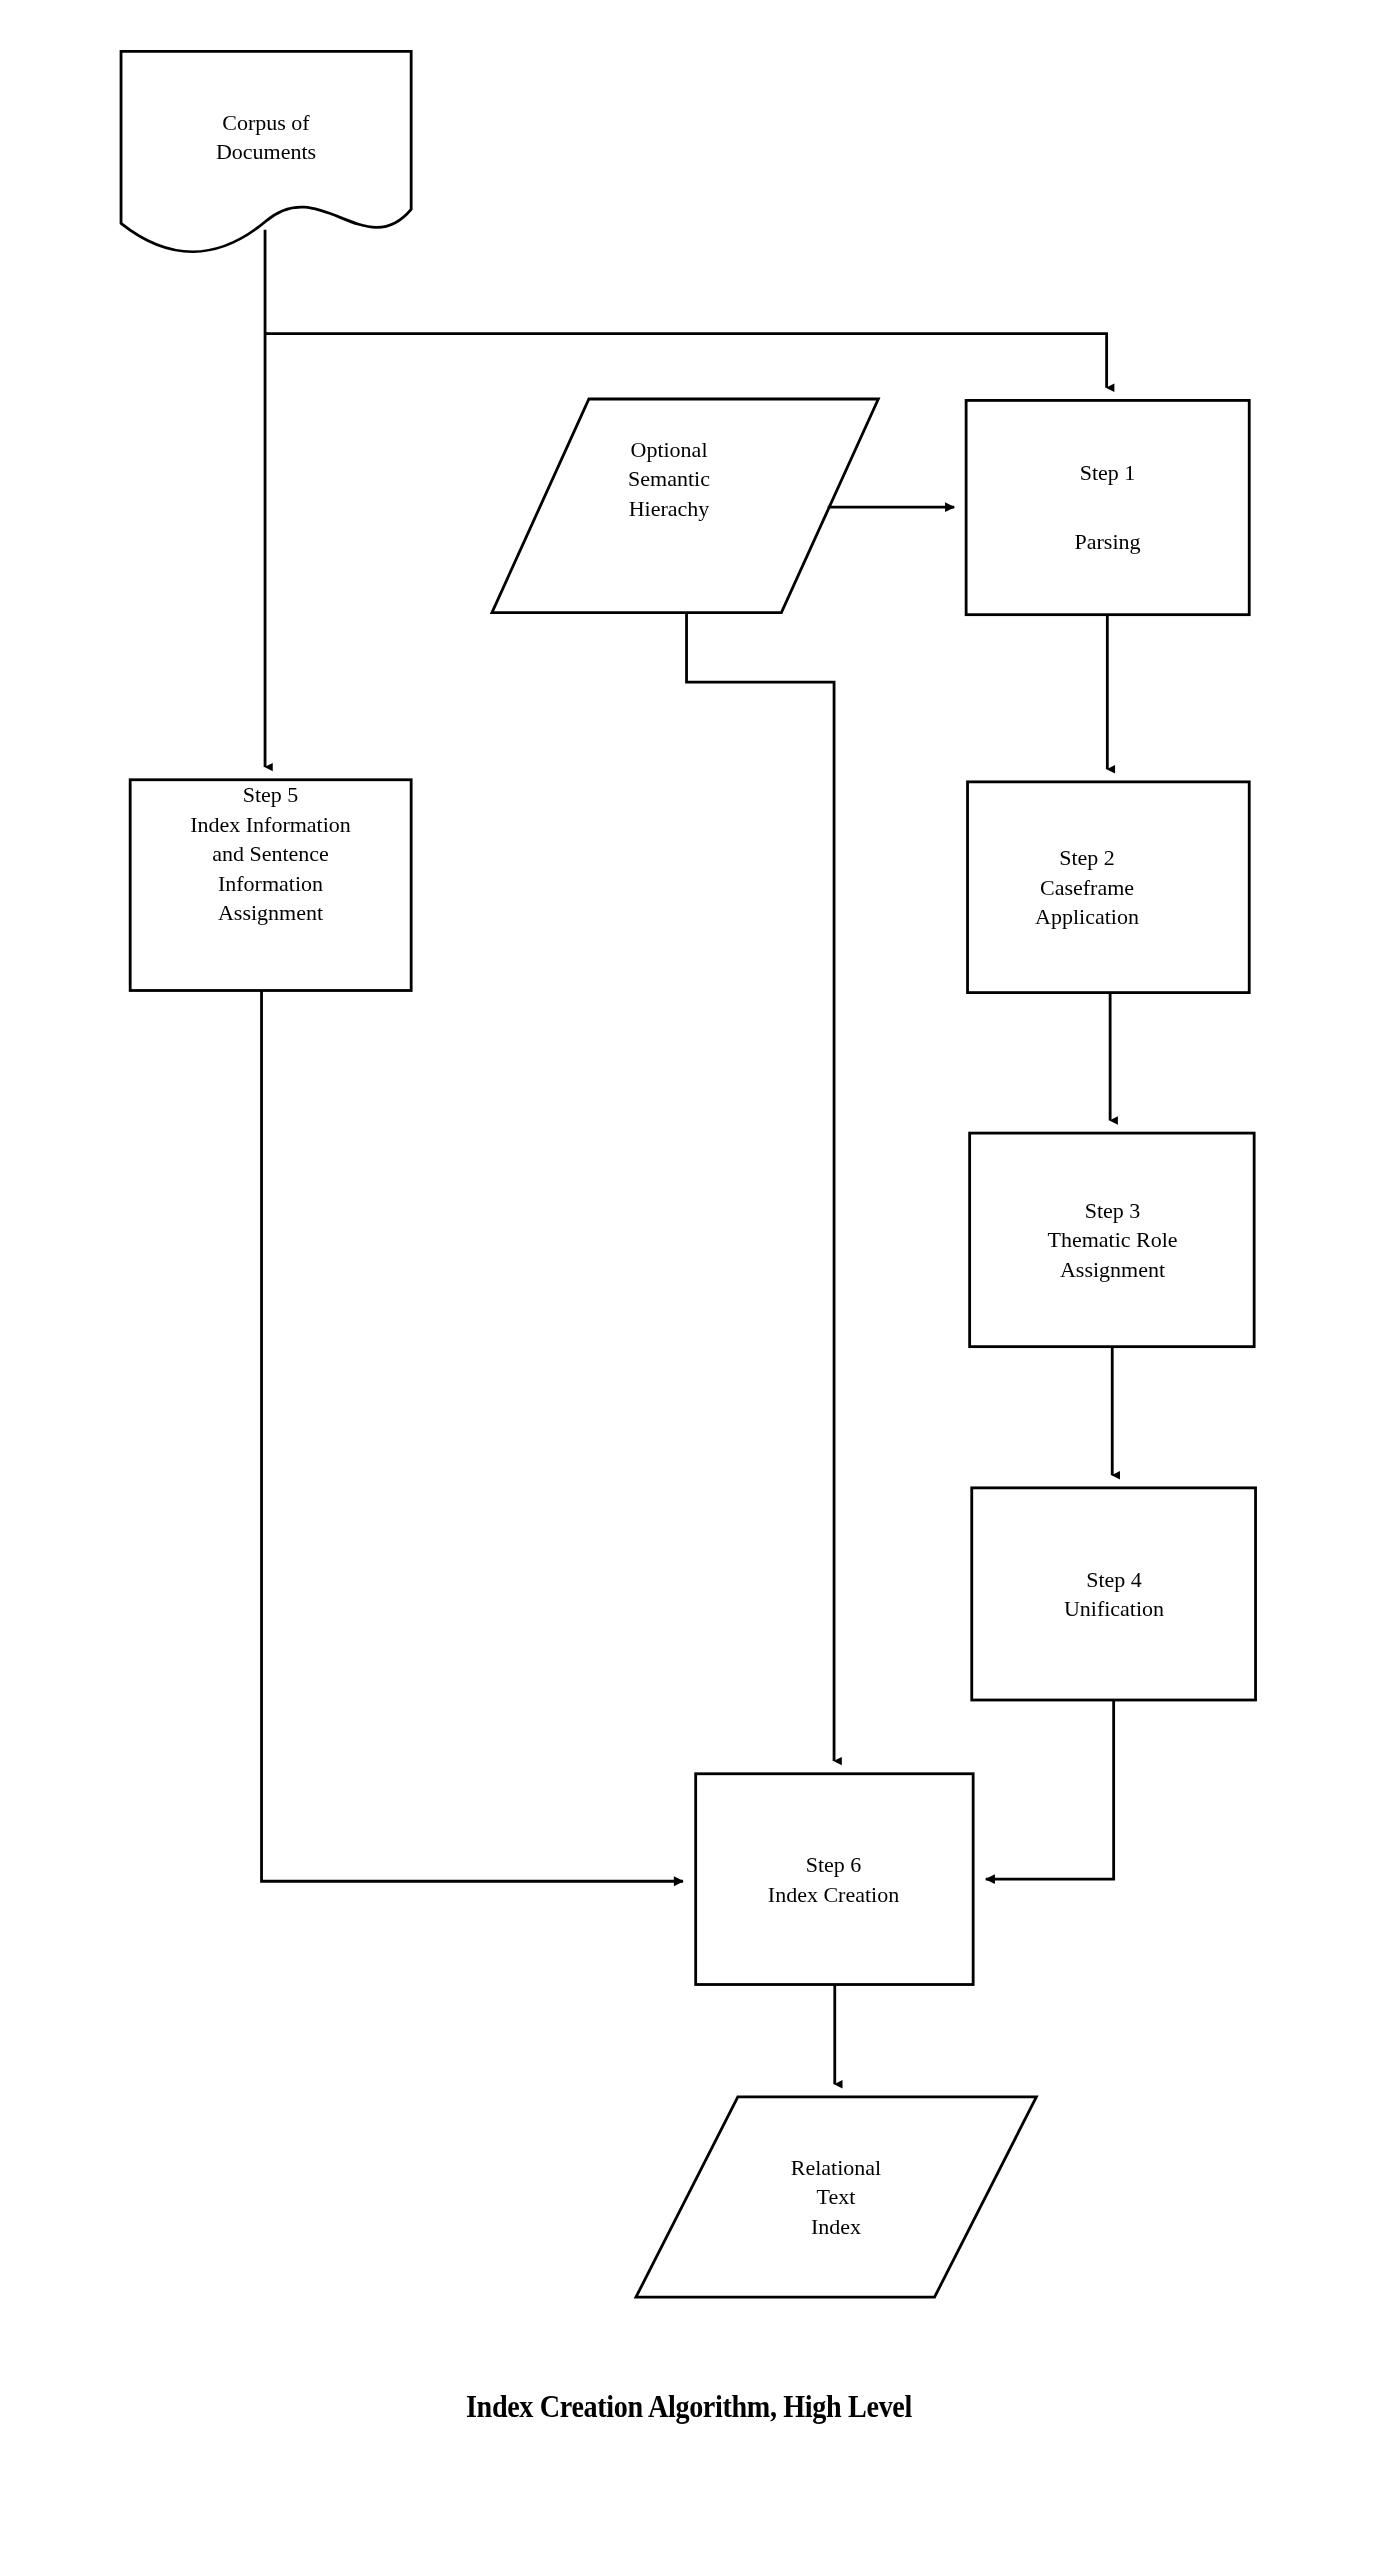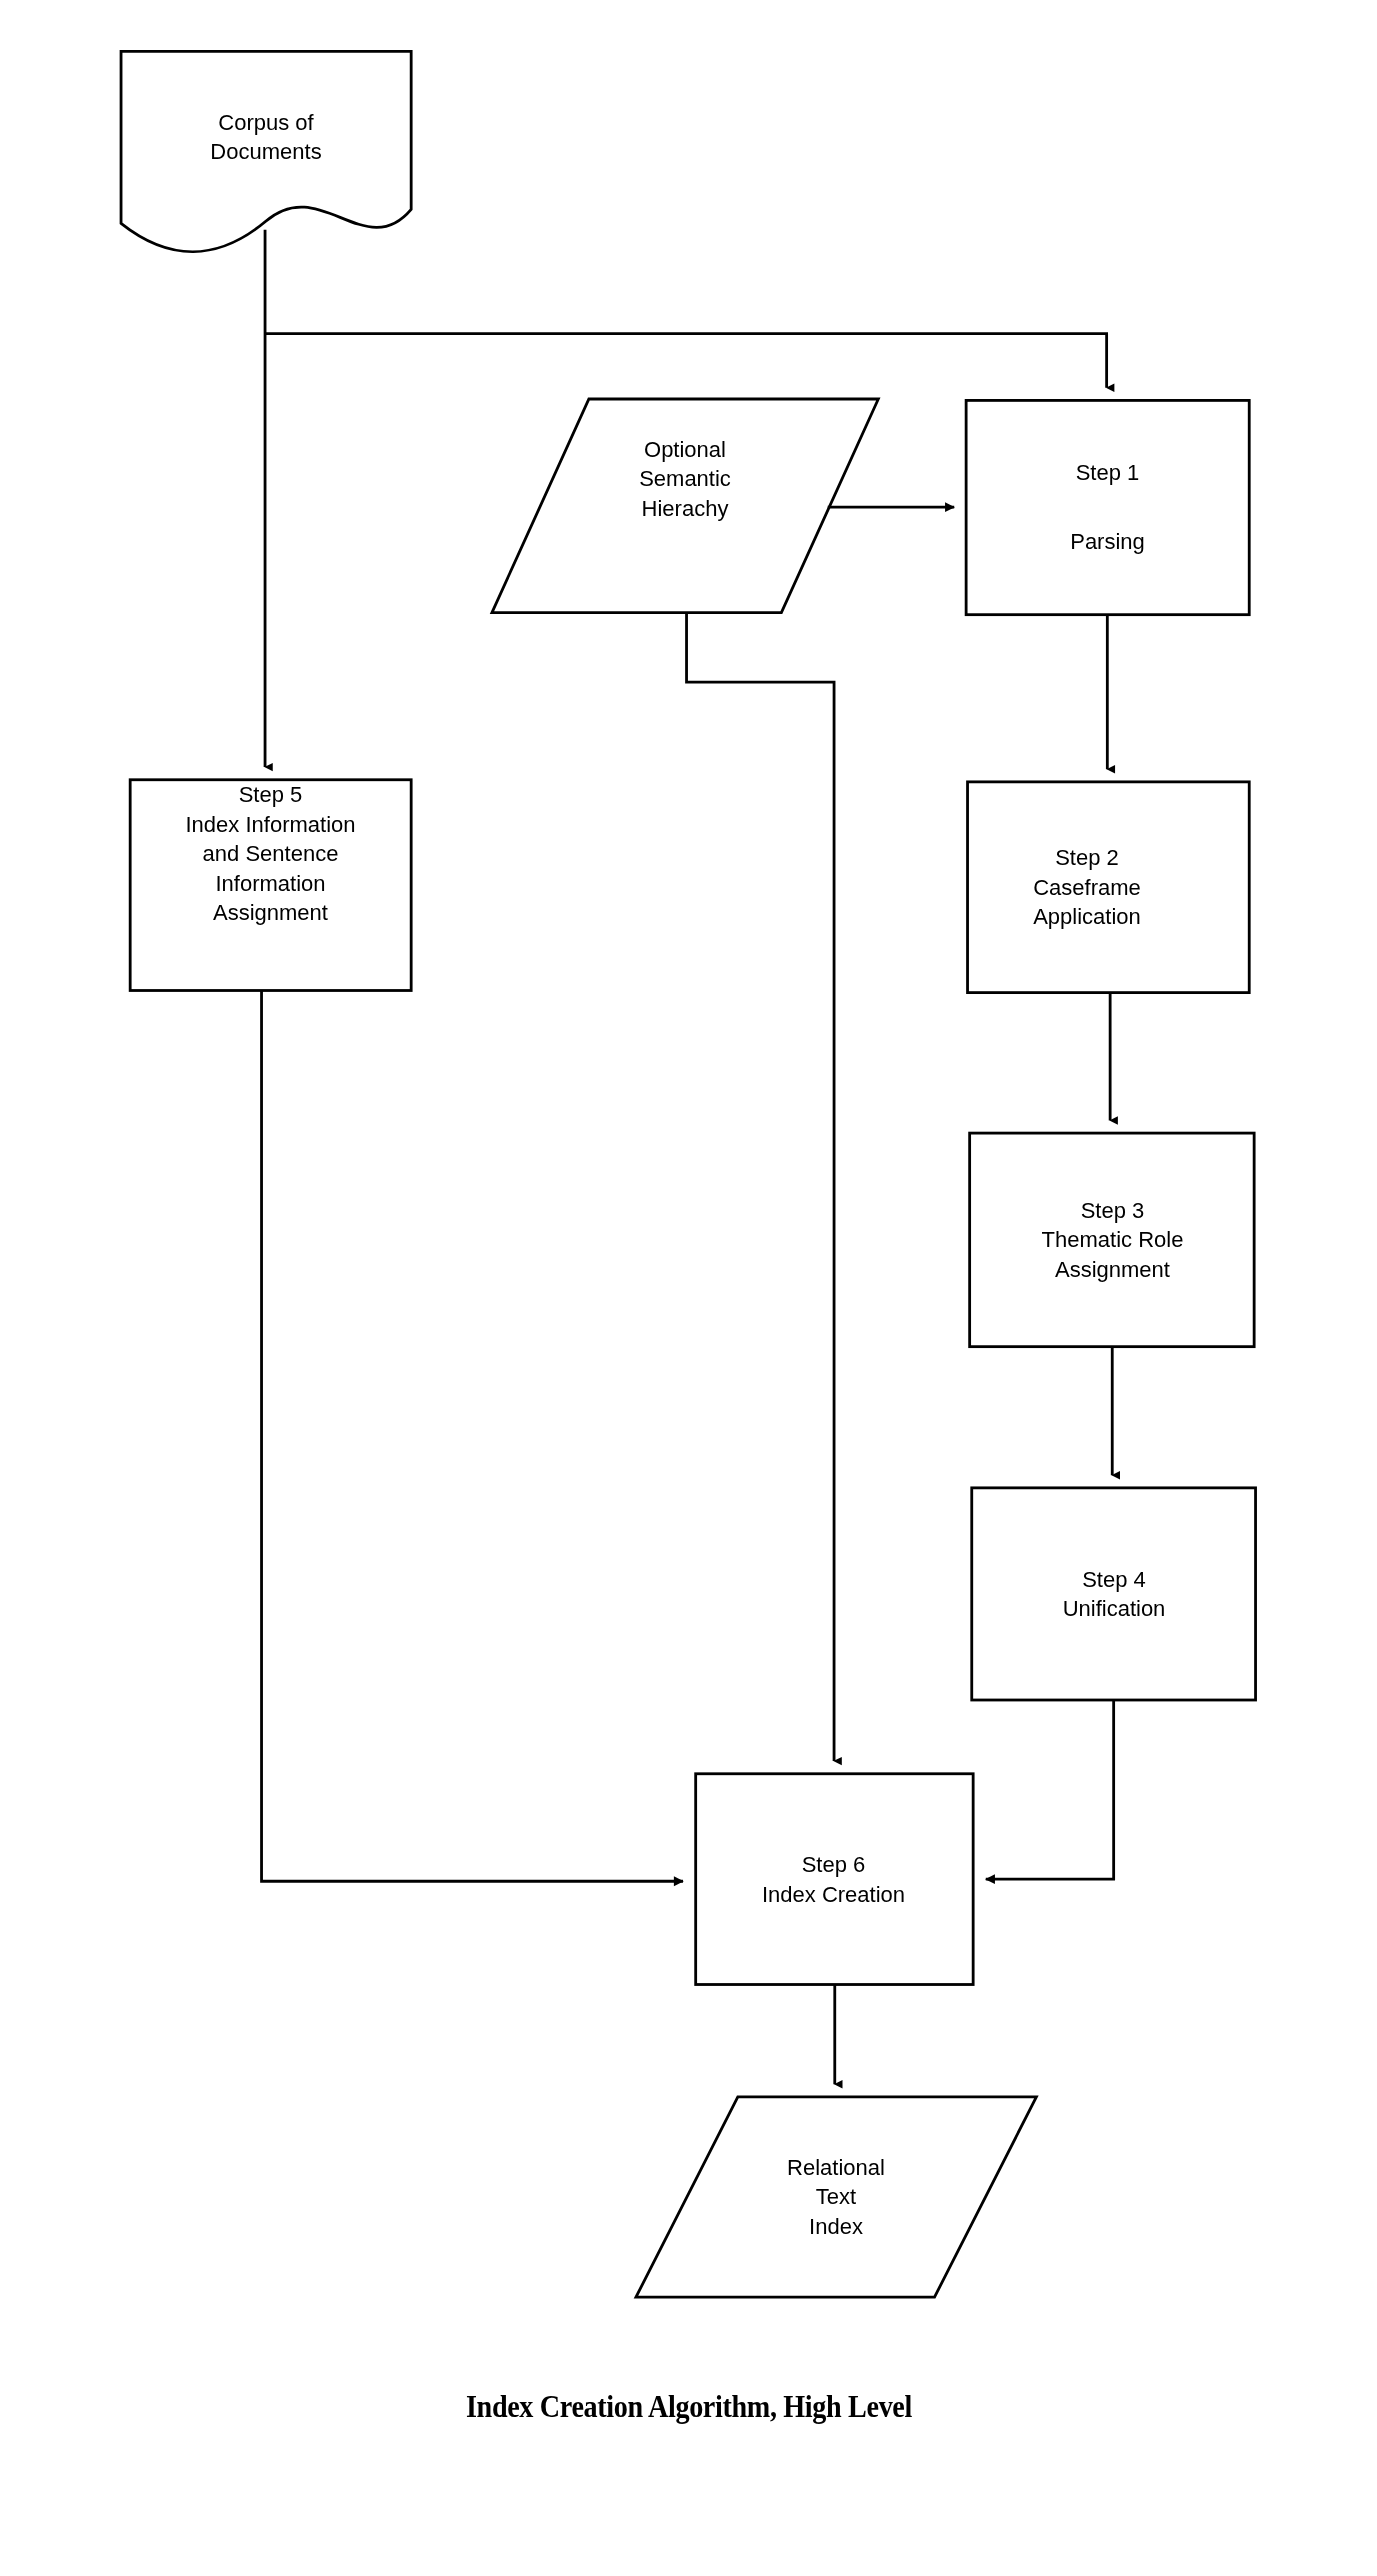--- a/index.html
+++ b/index.html
@@ -23,21 +23,21 @@
     height: 2576px;
   }
   .node-label {
     position: absolute;
     display: flex;
     flex-direction: column;
     align-items: center;
     justify-content: center;
     text-align: center;
     color: #000000;
-    font-family: Liberation Sans, sans-serif;
+    font-family: Liberation Serif, serif;
     font-size: 22px;
     line-height: 29.5px;
     white-space: nowrap;
     pointer-events: none;
   }
   .node-label .ln { display: block; }
   #caption {
     position: absolute;
     left: 0;
     top: 2388px;
@@ -109,21 +109,21 @@
       <path d="M1188,2825 L1188,2967" marker-end="url(#arrowDown)"></path>
 
     </g>
   </svg>
 
   <div class="node-label" style="left:121px; top:51px; width:290px; height:172px;">
     <span class="ln">Corpus of</span>
     <span class="ln">Documents</span>
   </div>
 
-  <div class="node-label" style="left:492px; top:399px; width:386px; height:160px;">
+  <div class="node-label" style="left:476px; top:399px; width:386px; height:160px;">
     <span class="ln">Optional</span>
     <span class="ln">Semantic</span>
     <span class="ln">Hierachy</span>
   </div>
 
   <div class="node-label" style="left:966px; top:400px; width:283px; height:214px;gap:40px;">
     <span class="ln">Step 1</span>
     <span class="ln">Parsing</span>
   </div>
 

